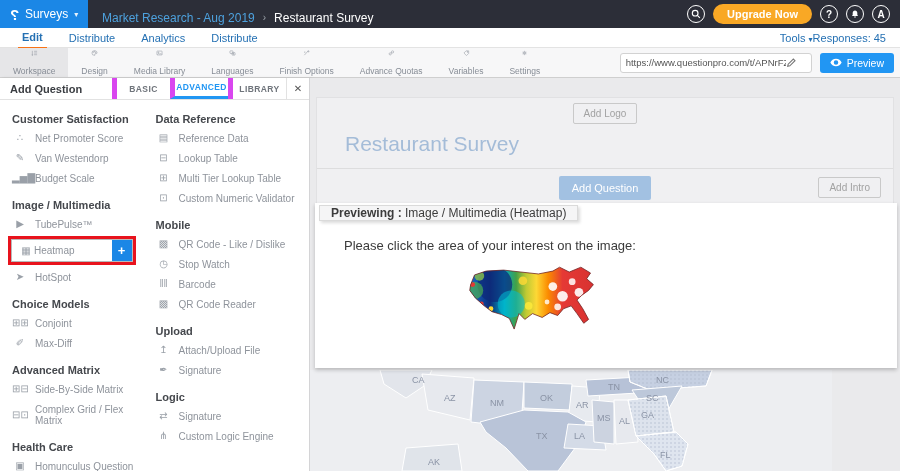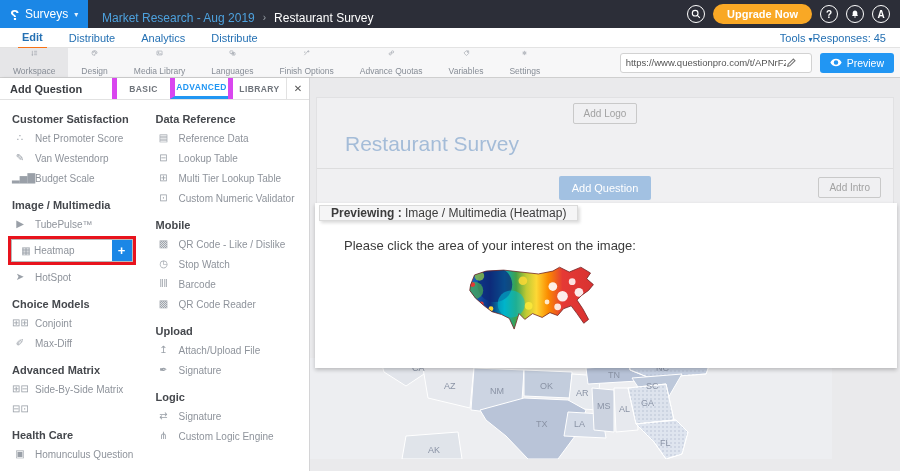--- a/index.html
+++ b/index.html
@@ -74,21 +74,21 @@
   .btn-row { position:relative; display:flex; justify-content:center; align-items:center; height:37px; }
   .add-question-btn { background:#a2c1e2; border:none; color:#fff; font-size:11px; padding:6px 13px; border-radius:2px; cursor:pointer; font-family:"Liberation Sans",sans-serif; }
   .add-intro-btn { position:absolute; right:12px; }
 
   .preview-card { position:absolute; left:5px; top:125px; width:582px; height:165px; background:#fff; box-shadow:0 2px 4px rgba(0,0,0,.22); }
   .preview-tab { display:inline-block; margin:0 0 0 4px; background:#f5f5f6; border:1px solid #dadada; box-shadow:2px 2px 3px rgba(0,0,0,.14); padding:0 11px; font-size:12px; color:#3c3c3c; }
   .preview-tab b { font-weight:bold; }
   .question-text { margin:17px 0 0 29px; font-size:13px; color:#3b3b3b; }
   .heatmap-wrap { margin:10px 0 0 146px; cursor:crosshair; }
 
-  .map-zone { position:absolute; left:0; top:280px; width:522px; height:101px; }
+  .map-zone { position:absolute; left:0; top:292px; width:522px; height:101px; }
   .map-zone svg text { fill:#8a93a5; font-size:9px; font-family:"Liberation Sans",sans-serif; }
 </style>
 </head>
 <body>
 
 <div class="topbar">
   <div class="logo-block">
     <span class="logo-q">?</span>
     <span class="logo-label">Surveys</span>
     <span class="caret">▾</span>
@@ -271,20 +271,21 @@
             <span class="p-ico">✐</span>
             <span class="p-lab">Max-Diff</span>
           </div>
           <div class="p-sec-title">Advanced Matrix</div>
           <div class="p-item">
             <span class="p-ico">⊞⊟</span>
             <span class="p-lab">Side-By-Side Matrix</span>
           </div>
           <div class="p-item">
             <span class="p-ico">⊟⊡</span>
+            <span class="p-lab">Complex Grid / Flex Matrix</span>
           </div>
           <div class="p-sec-title">Health Care</div>
           <div class="p-item">
             <span class="p-ico">▣</span>
             <span class="p-lab">Homunculus Question</span>
           </div>
         </div>
       <div class="panel-col c2">
           <div class="p-sec-title">Data Reference</div>
           <div class="p-item">

